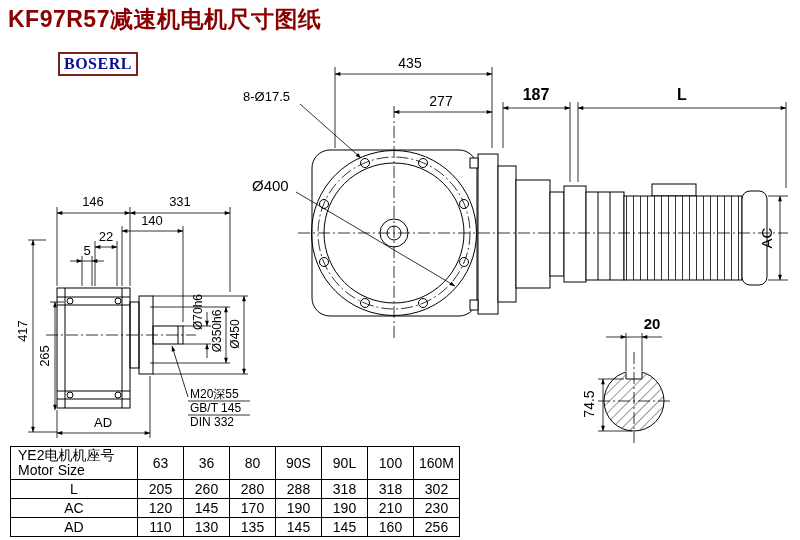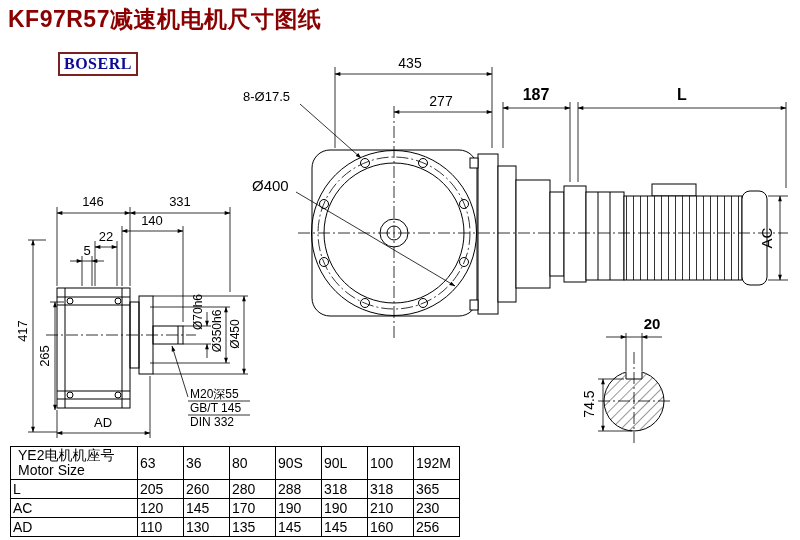--- a/index.html
+++ b/index.html
@@ -8,21 +8,21 @@
   .title{position:absolute;left:8px;top:4px;font-size:23px;font-weight:bold;color:#8B0000;letter-spacing:0.5px;}
   .logo{position:absolute;left:58px;top:52px;border:2px solid #7a2222;padding:1px 4px;background:#fff;}
   .logo span{font-family:"Liberation Serif",serif;font-weight:bold;font-size:16px;color:#0a0a96;letter-spacing:0.5px;}
   svg.drawing{position:absolute;left:0;top:0;}
   svg text{font-family:"Liberation Sans",sans-serif;fill:#000;stroke:none;}
   .t12{font-size:12px}.t13{font-size:13px}.t14{font-size:14px}.t15{font-size:15px}.t16{font-size:16px}
   .tb{font-weight:bold}
   .thin{stroke-width:0.8}
   .cl{stroke-dasharray:12 3 2 3;stroke-width:0.8}
   table.dim-table{position:absolute;left:10px;top:446px;border-collapse:collapse;background:#fff;}
-  .dim-table td{border:1px solid #000;font-size:14px;color:#000;height:19px;padding:0 2px;}
+  .dim-table td{border:1px solid #000;text-align:center;font-size:14px;color:#000;height:19px;padding:0 2px;}
   .dim-table tr.hdr td{height:33px;}
   .dim-table td.lbl{width:127px;border-radius:10px;}
   .dim-table td.val{width:46px;}
   .dim-table td.hdrcell{text-align:left;padding-left:7px;line-height:15px;}
 </style>
 </head>
 <body>
 
 <div class="title">KF97R57减速机电机尺寸图纸</div>
 <div class="logo">
@@ -211,31 +211,31 @@
       <td class="lbl hdrcell">
         <div>YE2电机机座号</div>
         <div>Motor Size</div>
       </td>
       <td class="val">63</td>
       <td class="val">36</td>
       <td class="val">80</td>
       <td class="val">90S</td>
       <td class="val">90L</td>
       <td class="val">100</td>
-      <td class="val">192M</td>
+      <td class="val">160M</td>
     </tr>
     <tr>
       <td class="lbl">L</td>
       <td class="val">205</td>
       <td class="val">260</td>
       <td class="val">280</td>
       <td class="val">288</td>
       <td class="val">318</td>
       <td class="val">318</td>
-      <td class="val">365</td>
+      <td class="val">302</td>
     </tr>
     <tr>
       <td class="lbl">AC</td>
       <td class="val">120</td>
       <td class="val">145</td>
       <td class="val">170</td>
       <td class="val">190</td>
       <td class="val">190</td>
       <td class="val">210</td>
       <td class="val">230</td>

